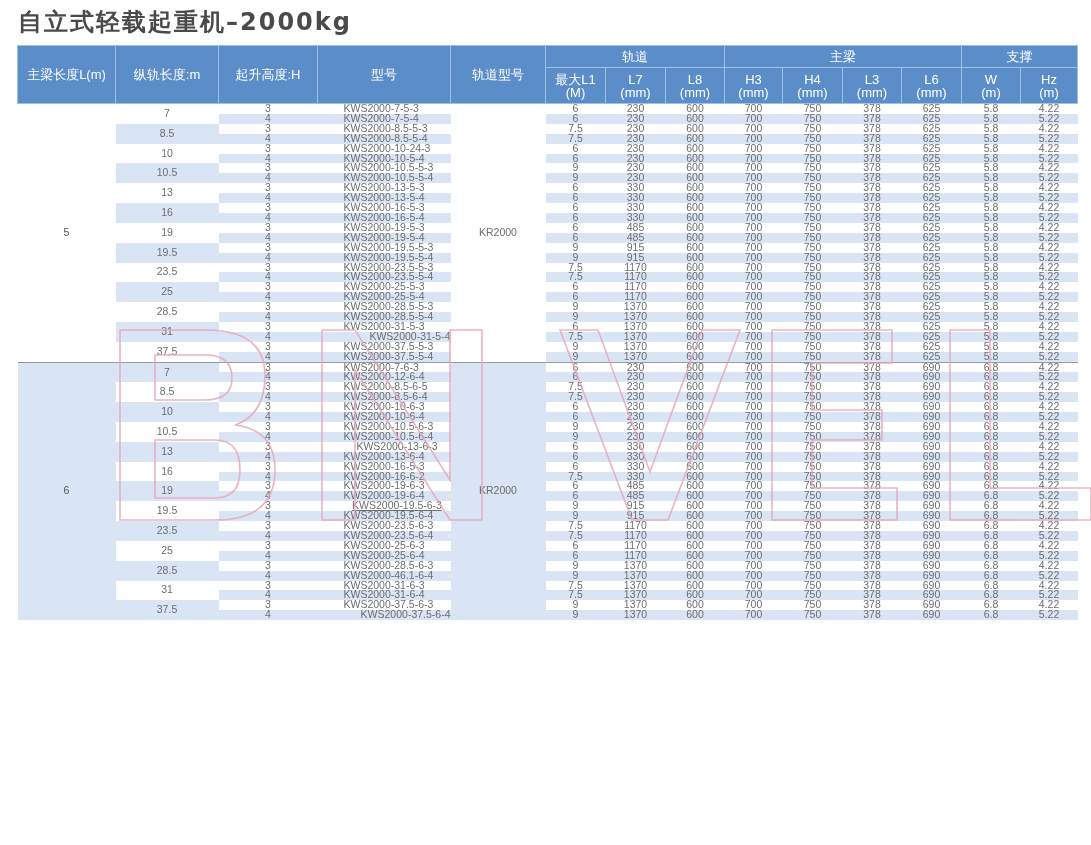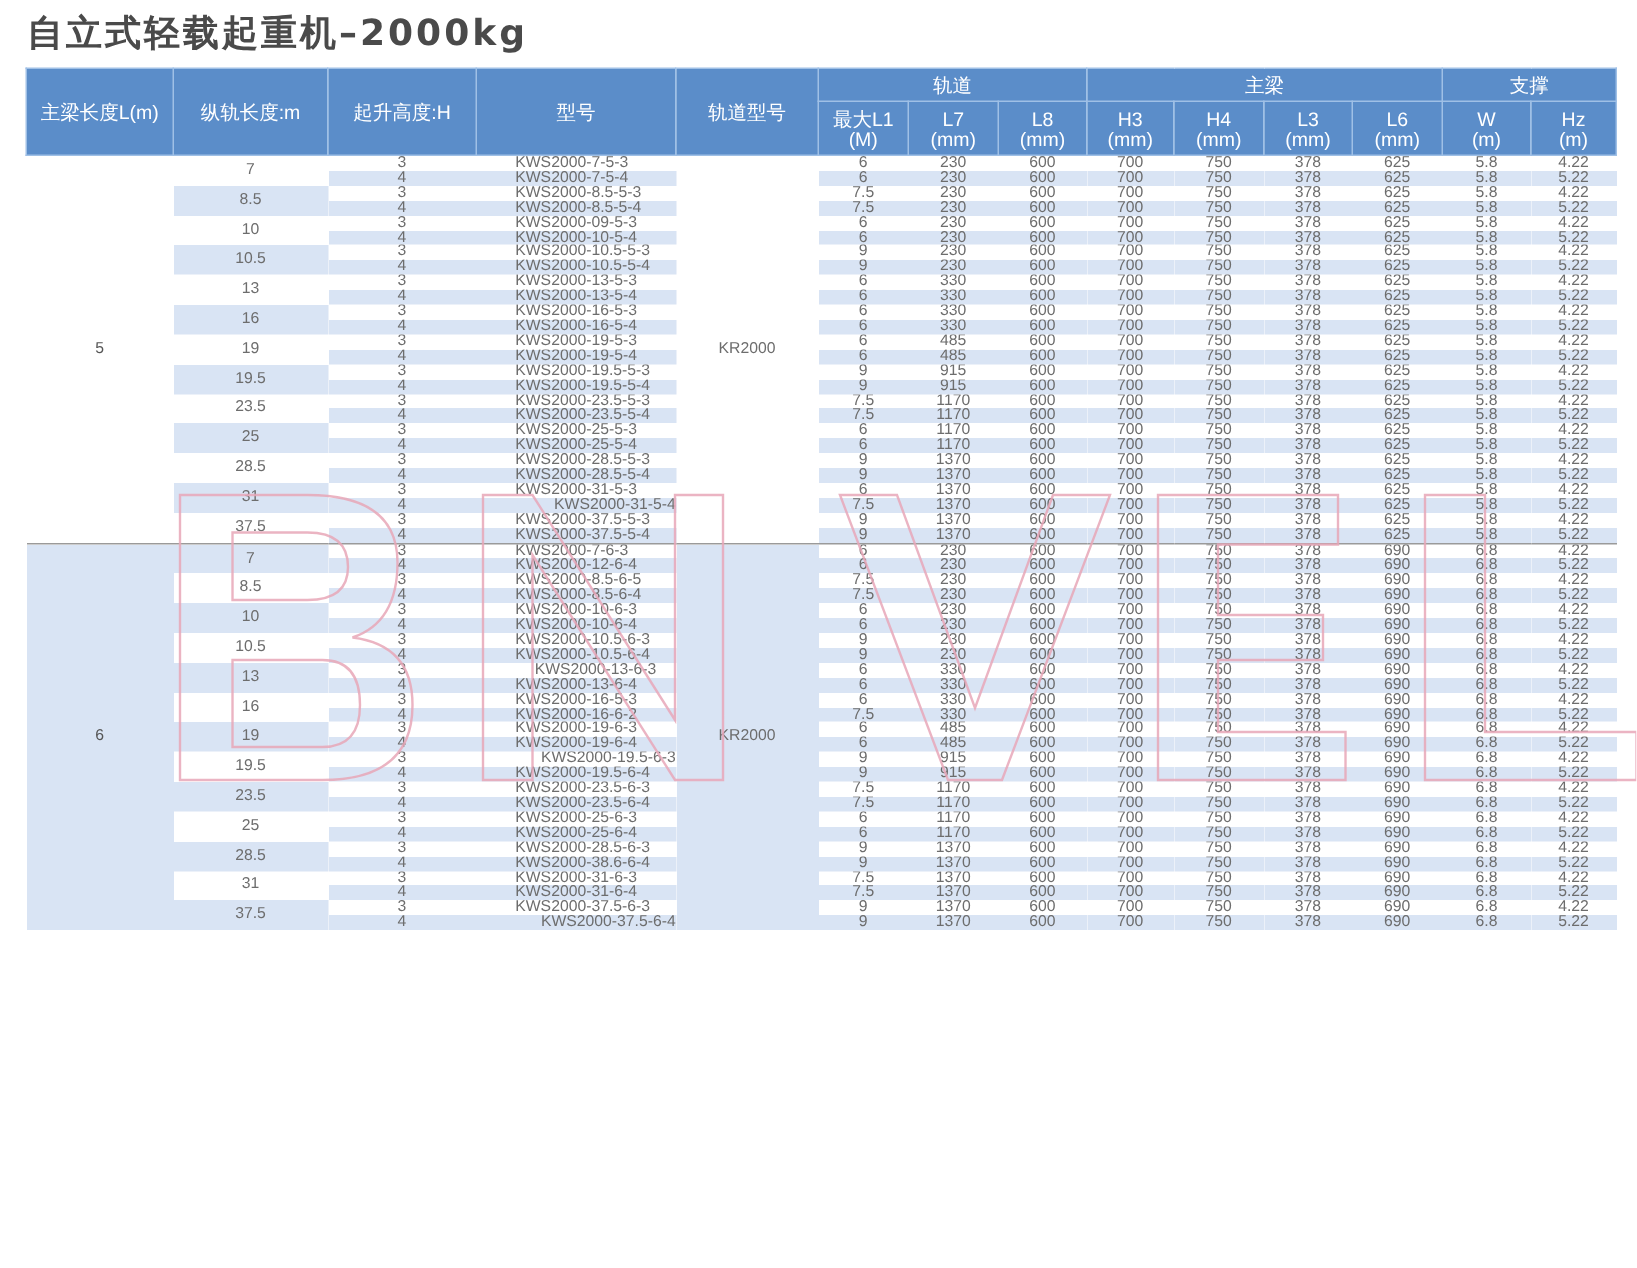--- a/index.html
+++ b/index.html
@@ -129,21 +129,21 @@
         <td class="row-cell">700</td>
         <td class="row-cell">750</td>
         <td class="row-cell">378</td>
         <td class="row-cell">625</td>
         <td class="row-cell">5.8</td>
         <td class="row-cell">5.22</td>
       </tr>
       <tr>
         <td rowspan="2" class="rail-len">10</td>
         <td class="row-cell">3</td>
-        <td class="row-cell" style="text-align: left; padding-left: 26px;">KWS2000-09-5-3</td>
+        <td class="row-cell" style="text-align: left; padding-left: 26px;">KWS2000-10-24-3</td>
         <td class="row-cell">6</td>
         <td class="row-cell">230</td>
         <td class="row-cell">600</td>
         <td class="row-cell">700</td>
         <td class="row-cell">750</td>
         <td class="row-cell">378</td>
         <td class="row-cell">625</td>
         <td class="row-cell">5.8</td>
         <td class="row-cell">4.22</td>
       </tr>
@@ -617,21 +617,21 @@
         <td class="row-cell">700</td>
         <td class="row-cell">750</td>
         <td class="row-cell">378</td>
         <td class="row-cell">690</td>
         <td class="row-cell">6.8</td>
         <td class="row-cell">5.22</td>
       </tr>
       <tr>
         <td rowspan="2" class="rail-len">19.5</td>
         <td class="row-cell">3</td>
-        <td class="row-cell" style="text-align: right; padding-left: 26px;">KWS2000-19.5-6-3</td>
+        <td class="row-cell" style="text-align: center; padding-left: 26px; text-decoration: underline;">KWS2000-19.5-6-3</td>
         <td class="row-cell">9</td>
         <td class="row-cell">915</td>
         <td class="row-cell">600</td>
         <td class="row-cell">700</td>
         <td class="row-cell">750</td>
         <td class="row-cell">378</td>
         <td class="row-cell">690</td>
         <td class="row-cell">6.8</td>
         <td class="row-cell">4.22</td>
       </tr>
@@ -711,21 +711,21 @@
         <td class="row-cell">600</td>
         <td class="row-cell">700</td>
         <td class="row-cell">750</td>
         <td class="row-cell">378</td>
         <td class="row-cell">690</td>
         <td class="row-cell">6.8</td>
         <td class="row-cell">4.22</td>
       </tr>
       <tr class="alt">
         <td class="row-cell">4</td>
-        <td class="row-cell" style="text-align: left; padding-left: 26px;">KWS2000-38.6-6-4</td>
+        <td class="row-cell" style="text-align: left; padding-left: 26px;">KWS2000-46.1-6-4</td>
         <td class="row-cell">9</td>
         <td class="row-cell">1370</td>
         <td class="row-cell">600</td>
         <td class="row-cell">700</td>
         <td class="row-cell">750</td>
         <td class="row-cell">378</td>
         <td class="row-cell">690</td>
         <td class="row-cell">6.8</td>
         <td class="row-cell">5.22</td>
       </tr>

